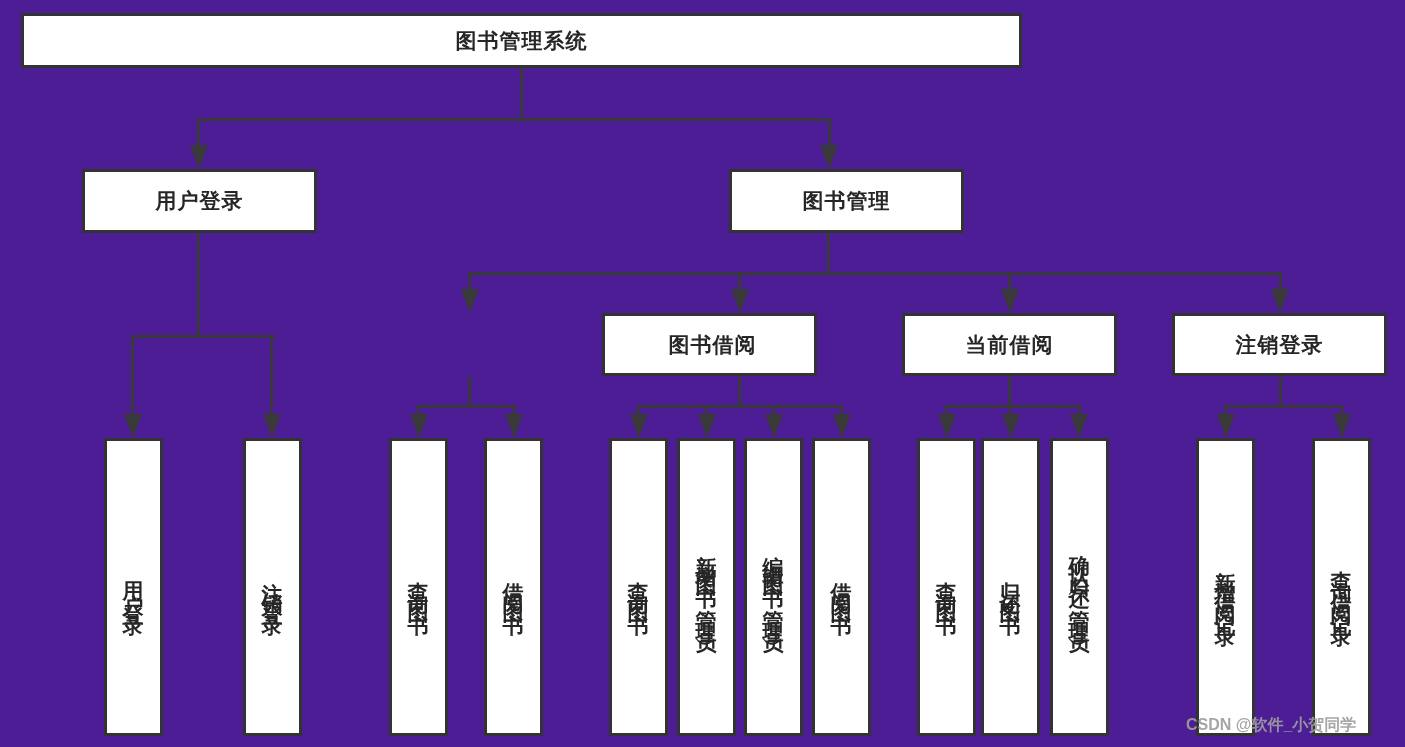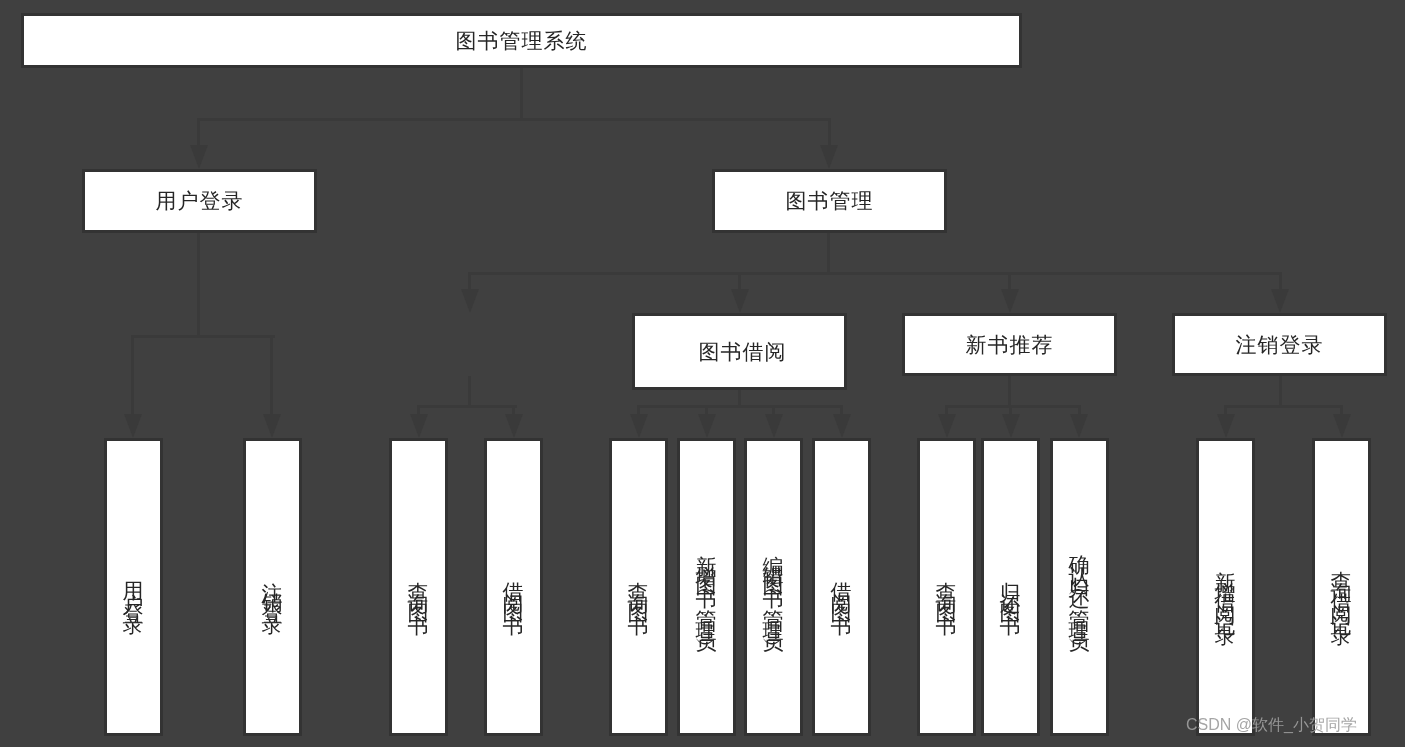--- a/index.html
+++ b/index.html
@@ -1,21 +1,22 @@
 <!DOCTYPE html>
 <html><head>
 <meta charset="utf-8">
 <style>
   html,body{margin:0;padding:0;background:#ffffff;}
   #canvas{
     position:relative;
     width:1405px;height:747px;
-    background:#404040;
+    background:#4c1d95;
     overflow:hidden;
     font-family:"Liberation Sans","DejaVu Sans",sans-serif;
+    font-weight:bold;
   }
   .box{
     position:absolute;
     box-sizing:border-box;
     background:#ffffff;
     border:3px solid #333333;
     display:flex;
     align-items:center;
     justify-content:center;
     z-index:2;
@@ -122,29 +123,29 @@
   <div class="arrow" style="left:1217px;top:414px;"></div>
   <div class="arrow" style="left:1333px;top:414px;"></div>
 
   <div class="box" style="left:21px;top:13px;width:1001px;height:55px;">
     <span class="hl">图书管理系统</span>
   </div>
 
   <div class="box" style="left:82px;top:169px;width:235px;height:64px;">
     <span class="hl">用户登录</span>
   </div>
-  <div class="box" style="left:712px;top:169px;width:235px;height:64px;">
+  <div class="box" style="left:729px;top:169px;width:235px;height:64px;">
     <span class="hl">图书管理</span>
   </div>
 
-  <div class="box" style="left:632px;top:313px;width:215px;height:77px;padding-left:6px;">
+  <div class="box" style="left:602px;top:313px;width:215px;height:63px;padding-left:6px;">
     <span class="hl">图书借阅</span>
   </div>
   <div class="box" style="left:902px;top:313px;width:215px;height:63px;">
-    <span class="hl">新书推荐</span>
+    <span class="hl">当前借阅</span>
   </div>
   <div class="box" style="left:1172px;top:313px;width:215px;height:63px;">
     <span class="hl">注销登录</span>
   </div>
 
   <div class="box" style="left:104px;top:438px;width:59px;height:298px;">
     <span class="v-label">用户登录</span>
   </div>
   <div class="box" style="left:243px;top:438px;width:59px;height:298px;">
     <span class="v-label">注销登录</span>

